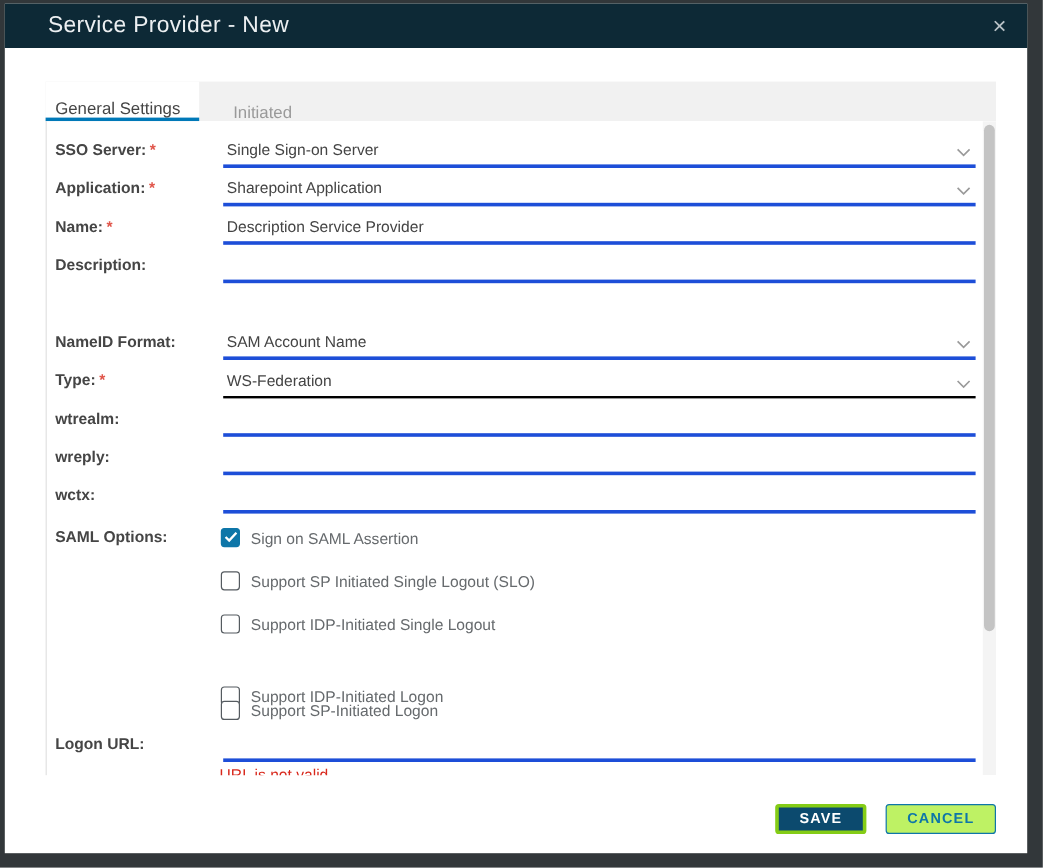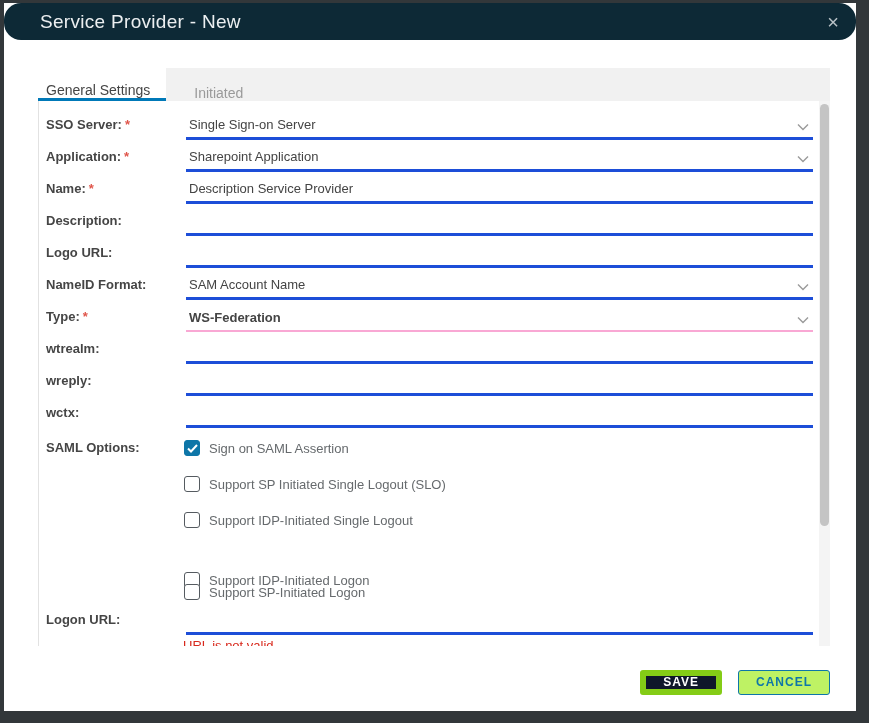--- a/index.html
+++ b/index.html
@@ -10,21 +10,21 @@
     position:relative;
     overflow:hidden;
   }
   .modal {
     position:absolute; left:4px; top:3px; width:852px; height:708px;
     background:#ffffff;
   }
   
   .modal-header {
     position:absolute; left:0; top:0; right:0; height:37px;
-    background:#0d2936; display:flex; align-items:center;border-radius:17px;
+    background:#0d2936; display:flex; align-items:center;
   }
   .modal-title {
     color:#eceff1; font-size:19px; font-weight:300;
     margin-left:36px; letter-spacing:.3px;
   }
   .close-btn {
     position:absolute; right:10px; top:6px; width:26px; height:26px;
     display:flex; align-items:center; justify-content:center;
     color:#b9c2c7; font-size:20px; font-weight:300; cursor:pointer;
     line-height:1;
@@ -52,21 +52,21 @@
   .row { position:absolute; left:0; width:100%; height:28px; }
   .row-label {
     position:absolute; left:7px; top:3px;
     font-size:13px; font-weight:700; color:#454545;
   }
   .req { color:#e0554a; margin-left:3px; font-weight:700; }
   .field {
     position:absolute; left:147px; top:0; width:627px; height:26px;
     border-bottom:3px solid #1d4ed8;
   }
-  .field.focused { border-bottom:2px solid #f9a8d4;font-weight:bold; }
+  .field.focused { border-bottom:2px solid #000000; }
   .field-value {
     position:absolute; left:3px; bottom:5px;
     font-size:13px; color:#444444; white-space:nowrap;
   }
   .chev {
     position:absolute; right:4px; bottom:6px; width:12px; height:8px;
     color:#9a9a9a;
   }
   .chev svg { display:block; }
   
@@ -95,21 +95,21 @@
   .footer {
     position:absolute; left:0; right:26px; top:666px; height:26px;
     display:flex; justify-content:flex-end; align-items:center; gap:16px;
   }
   .btn {
     font-size:12px; font-weight:700; letter-spacing:1px;
     border-radius:3px; height:25px; padding:0 17px;
     display:flex; align-items:center; cursor:pointer;
     font-family:"Liberation Sans","DejaVu Sans",sans-serif;
   }
-  .btn-save { background:#0f172a; color:#ffffff; border:6px solid #84cc16; }
+  .btn-save { background:#0c4a6e; color:#ffffff; border:3px solid #84cc16; }
   .btn-cancel { background:#bef264; color:#0e76a8; border:1px solid #0e76a8; }
 </style>
 </head>
 <body>
 
 <div class="modal">
 
   <div class="modal-header">
     <div class="modal-title">Service Provider - New</div>
     <div class="close-btn">×</div>
@@ -157,26 +157,20 @@
       </div>
     </div>
 
     <div class="row" style="top:109px">
       <span class="row-label"><span>Description:</span><span class="req"></span></span>
       <div class="field">
         <span class="field-value"></span>
       </div>
     </div>
 
-    <div class="row" style="top:141px">
-      <span class="row-label"><span>Logo URL:</span><span class="req"></span></span>
-      <div class="field">
-        <span class="field-value"></span>
-      </div>
-    </div>
 
     <div class="row" style="top:173px">
       <span class="row-label"><span>NameID Format:</span><span class="req"></span></span>
       <div class="field">
         <span class="field-value">SAM Account Name</span>
         <span class="chev">
             <svg width="12" height="8" viewBox="0 0 12 8">
               <polyline points="1,1.5 6,6.5 11,1.5" fill="none" stroke="currentColor" stroke-width="1.4"></polyline>
             </svg>
           </span>

